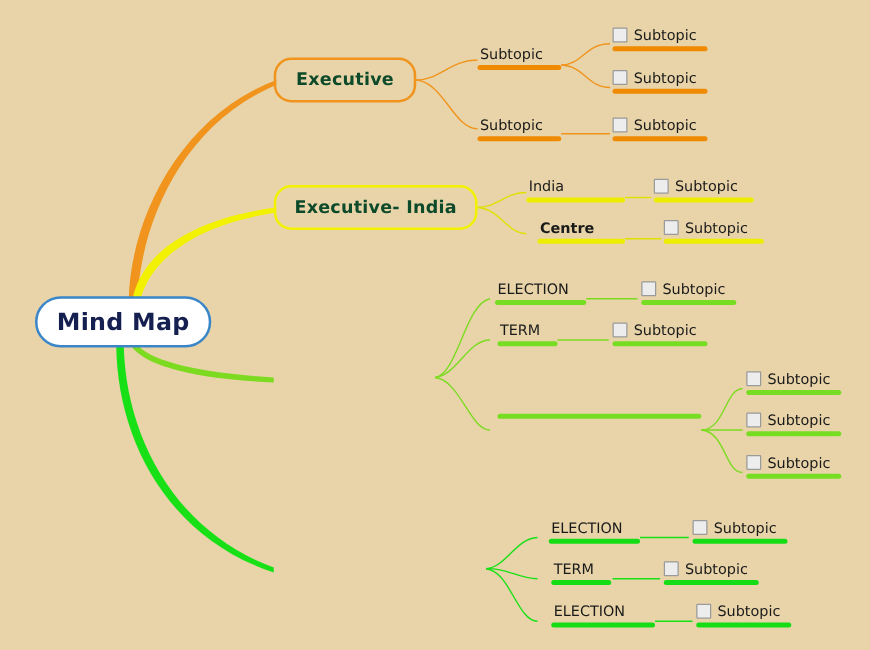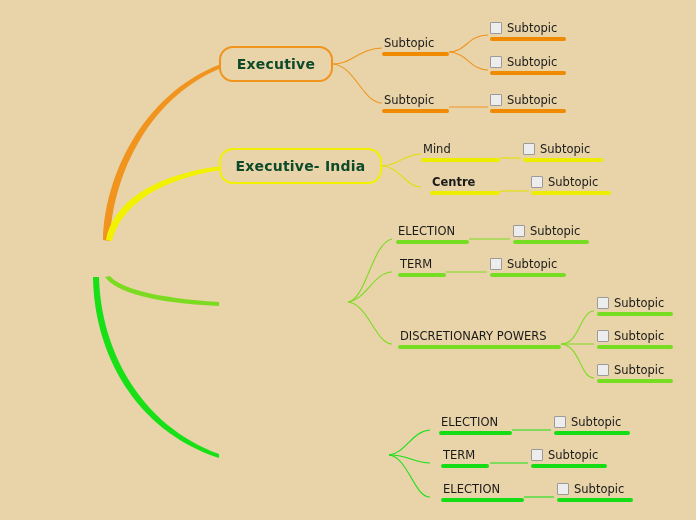--- a/index.html
+++ b/index.html
@@ -161,20 +161,23 @@
 
     <path d="M389,455 C406,453 412,431 430,430" stroke="#17e017" stroke-width="1.1" fill="none"></path>
     <path d="M389,455 C406,454 414,463 430,463" stroke="#17e017" stroke-width="1.1" fill="none"></path>
     <path d="M389,455 C408,457 414,497 430,497" stroke="#17e017" stroke-width="1.1" fill="none"></path>
 
     <path d="M512,430 L551,430" stroke="#17e017" stroke-width="1.1" fill="none"></path>
     <path d="M490,463 L528,463" stroke="#17e017" stroke-width="1.1" fill="none"></path>
     <path d="M524,497 L554,497" stroke="#17e017" stroke-width="1.1" fill="none"></path>
   </svg>
 
+  <div class="root-node">
+    <span class="label">Mind Map</span>
+  </div>
 
   <div class="branch-node" style="left:219px; top:46px; width:114px; border-color:#f0941e;">
     <span class="label">Executive</span>
   </div>
 
   <div class="sub-item" style="left:382px; top:36px; width:67px;">
     <span class="text">Subtopic</span>
     <span class="bar" style="background:#f08a00; width:67px;"></span>
   </div>
   <div class="leaf-item" style="left:490px; top:21px; width:76px;">
@@ -202,21 +205,21 @@
       <span class="text">Subtopic</span>
     </span>
     <span class="bar" style="background:#f08a00; width:76px;"></span>
   </div>
 
   <div class="branch-node" style="left:219px; top:148px; width:163px; border-color:#f2f200;text-align:center;">
     <span class="label">Executive- India</span>
   </div>
 
   <div class="sub-item" style="left:421px; top:142px; width:79px;">
-    <span class="text">Mind</span>
+    <span class="text">India</span>
     <span class="bar" style="background:#eded00; width:79px;"></span>
   </div>
   <div class="leaf-item" style="left:523px; top:142px; width:80px;">
     <span class="leaf-row">
       <span class="cbox"></span>
       <span class="text">Subtopic</span>
     </span>
     <span class="bar" style="background:#eded00; width:80px;"></span>
   </div>
 
@@ -251,21 +254,20 @@
   </div>
   <div class="leaf-item" style="left:490px; top:257px; width:76px;">
     <span class="leaf-row">
       <span class="cbox"></span>
       <span class="text">Subtopic</span>
     </span>
     <span class="bar" style="background:#77dd22; width:76px;"></span>
   </div>
 
   <div class="sub-item" style="left:398px; top:329px; width:163px;">
-    <span class="text">DISCRETIONARY POWERS</span>
     <span class="bar" style="background:#77dd22; width:163px;"></span>
   </div>
   <div class="leaf-item" style="left:597px; top:296px; width:76px;">
     <span class="leaf-row">
       <span class="cbox"></span>
       <span class="text">Subtopic</span>
     </span>
     <span class="bar" style="background:#77dd22; width:76px;"></span>
   </div>
   <div class="leaf-item" style="left:597px; top:329px; width:76px;">

